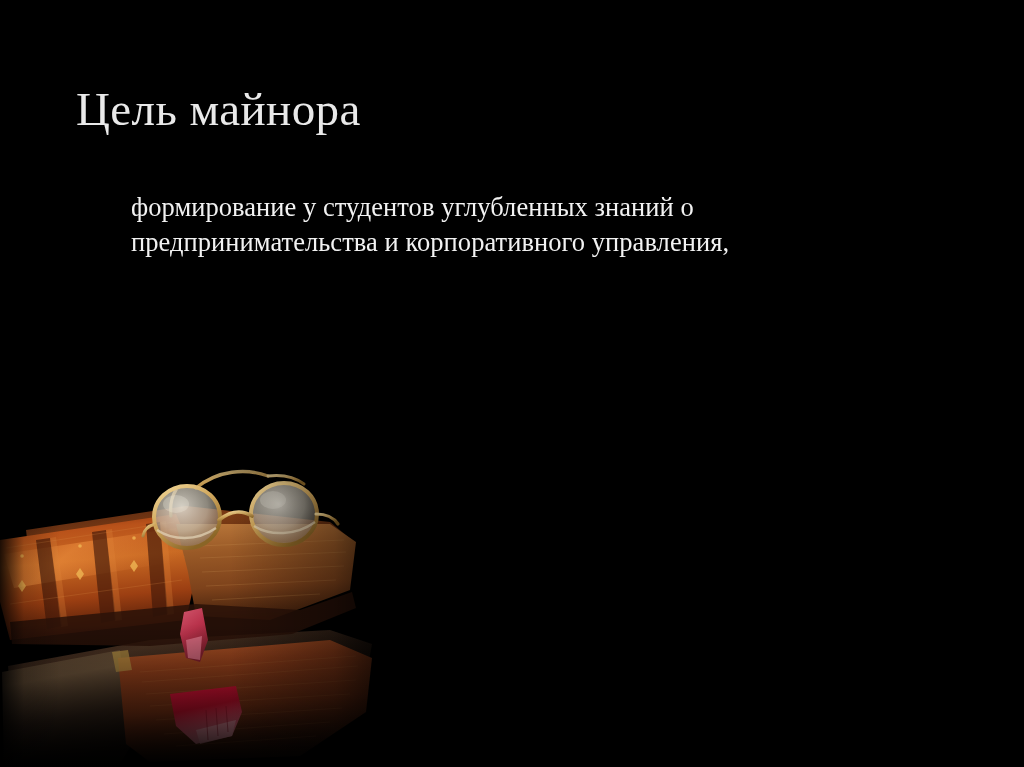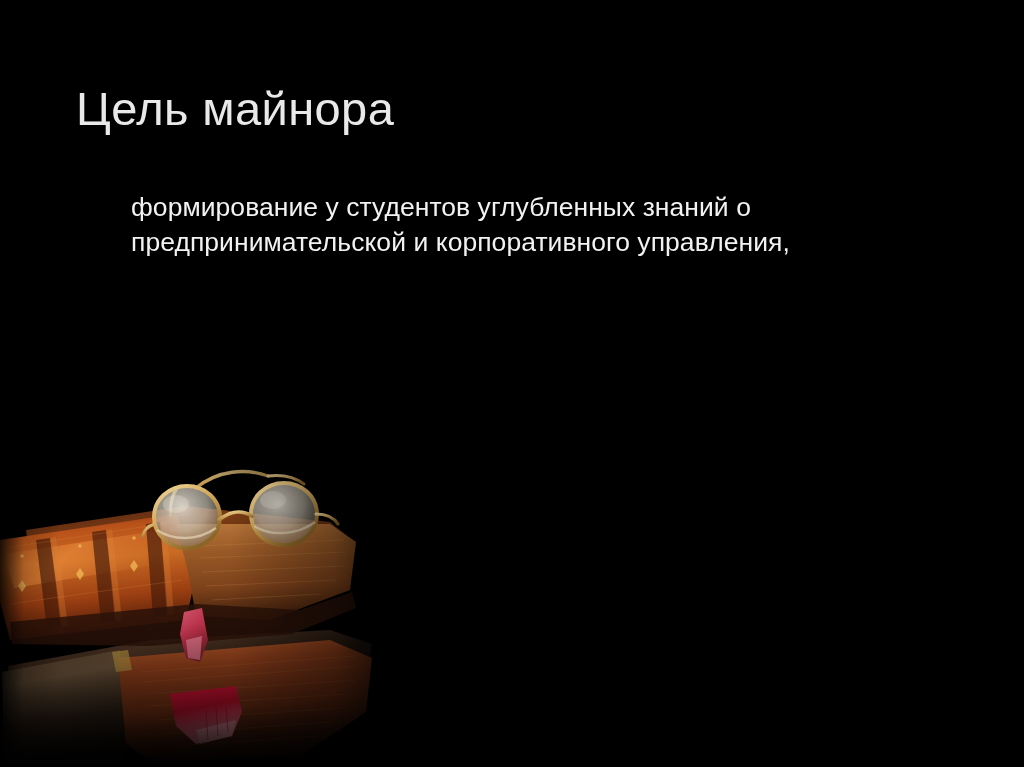--- a/index.html
+++ b/index.html
@@ -10,21 +10,21 @@
     height: 767px;
     background: #000000;
     overflow: hidden;
   }
 
   .slide {
     position: relative;
     width: 1024px;
     height: 767px;
     background: #000000;
-    font-family: Liberation Sans, sans-serif;
+    font-family: Liberation Serif, serif;
     overflow: hidden;
   }
 
   
   .slide-title {
     position: absolute;
     left: 76px;
     top: 80px;
     width: 860px;
     font-size: 47px;
@@ -62,21 +62,21 @@
 </style>
 </head>
 <body>
 
 <div class="slide">
 
   <h1 class="slide-title">Цель майнора</h1>
 
   <div class="body-text">
     <span class="line">формирование у студентов углубленных знаний о</span>
-    <span class="line">предпринимательской и корпоративного управления,</span>
+    <span class="line">предпринимательства и корпоративного управления,</span>
   </div>
 
   <div class="photo">
     <svg viewBox="0 0 420 323" xmlns="http://www.w3.org/2000/svg" aria-hidden="true">
       <defs>
 
         <linearGradient id="gSpineTop" x1="0" y1="0" x2="0.15" y2="1">
           <stop offset="0" stop-color="#7e2e0c"></stop>
           <stop offset="0.18" stop-color="#b9521a"></stop>
           <stop offset="0.42" stop-color="#c96a23"></stop>

